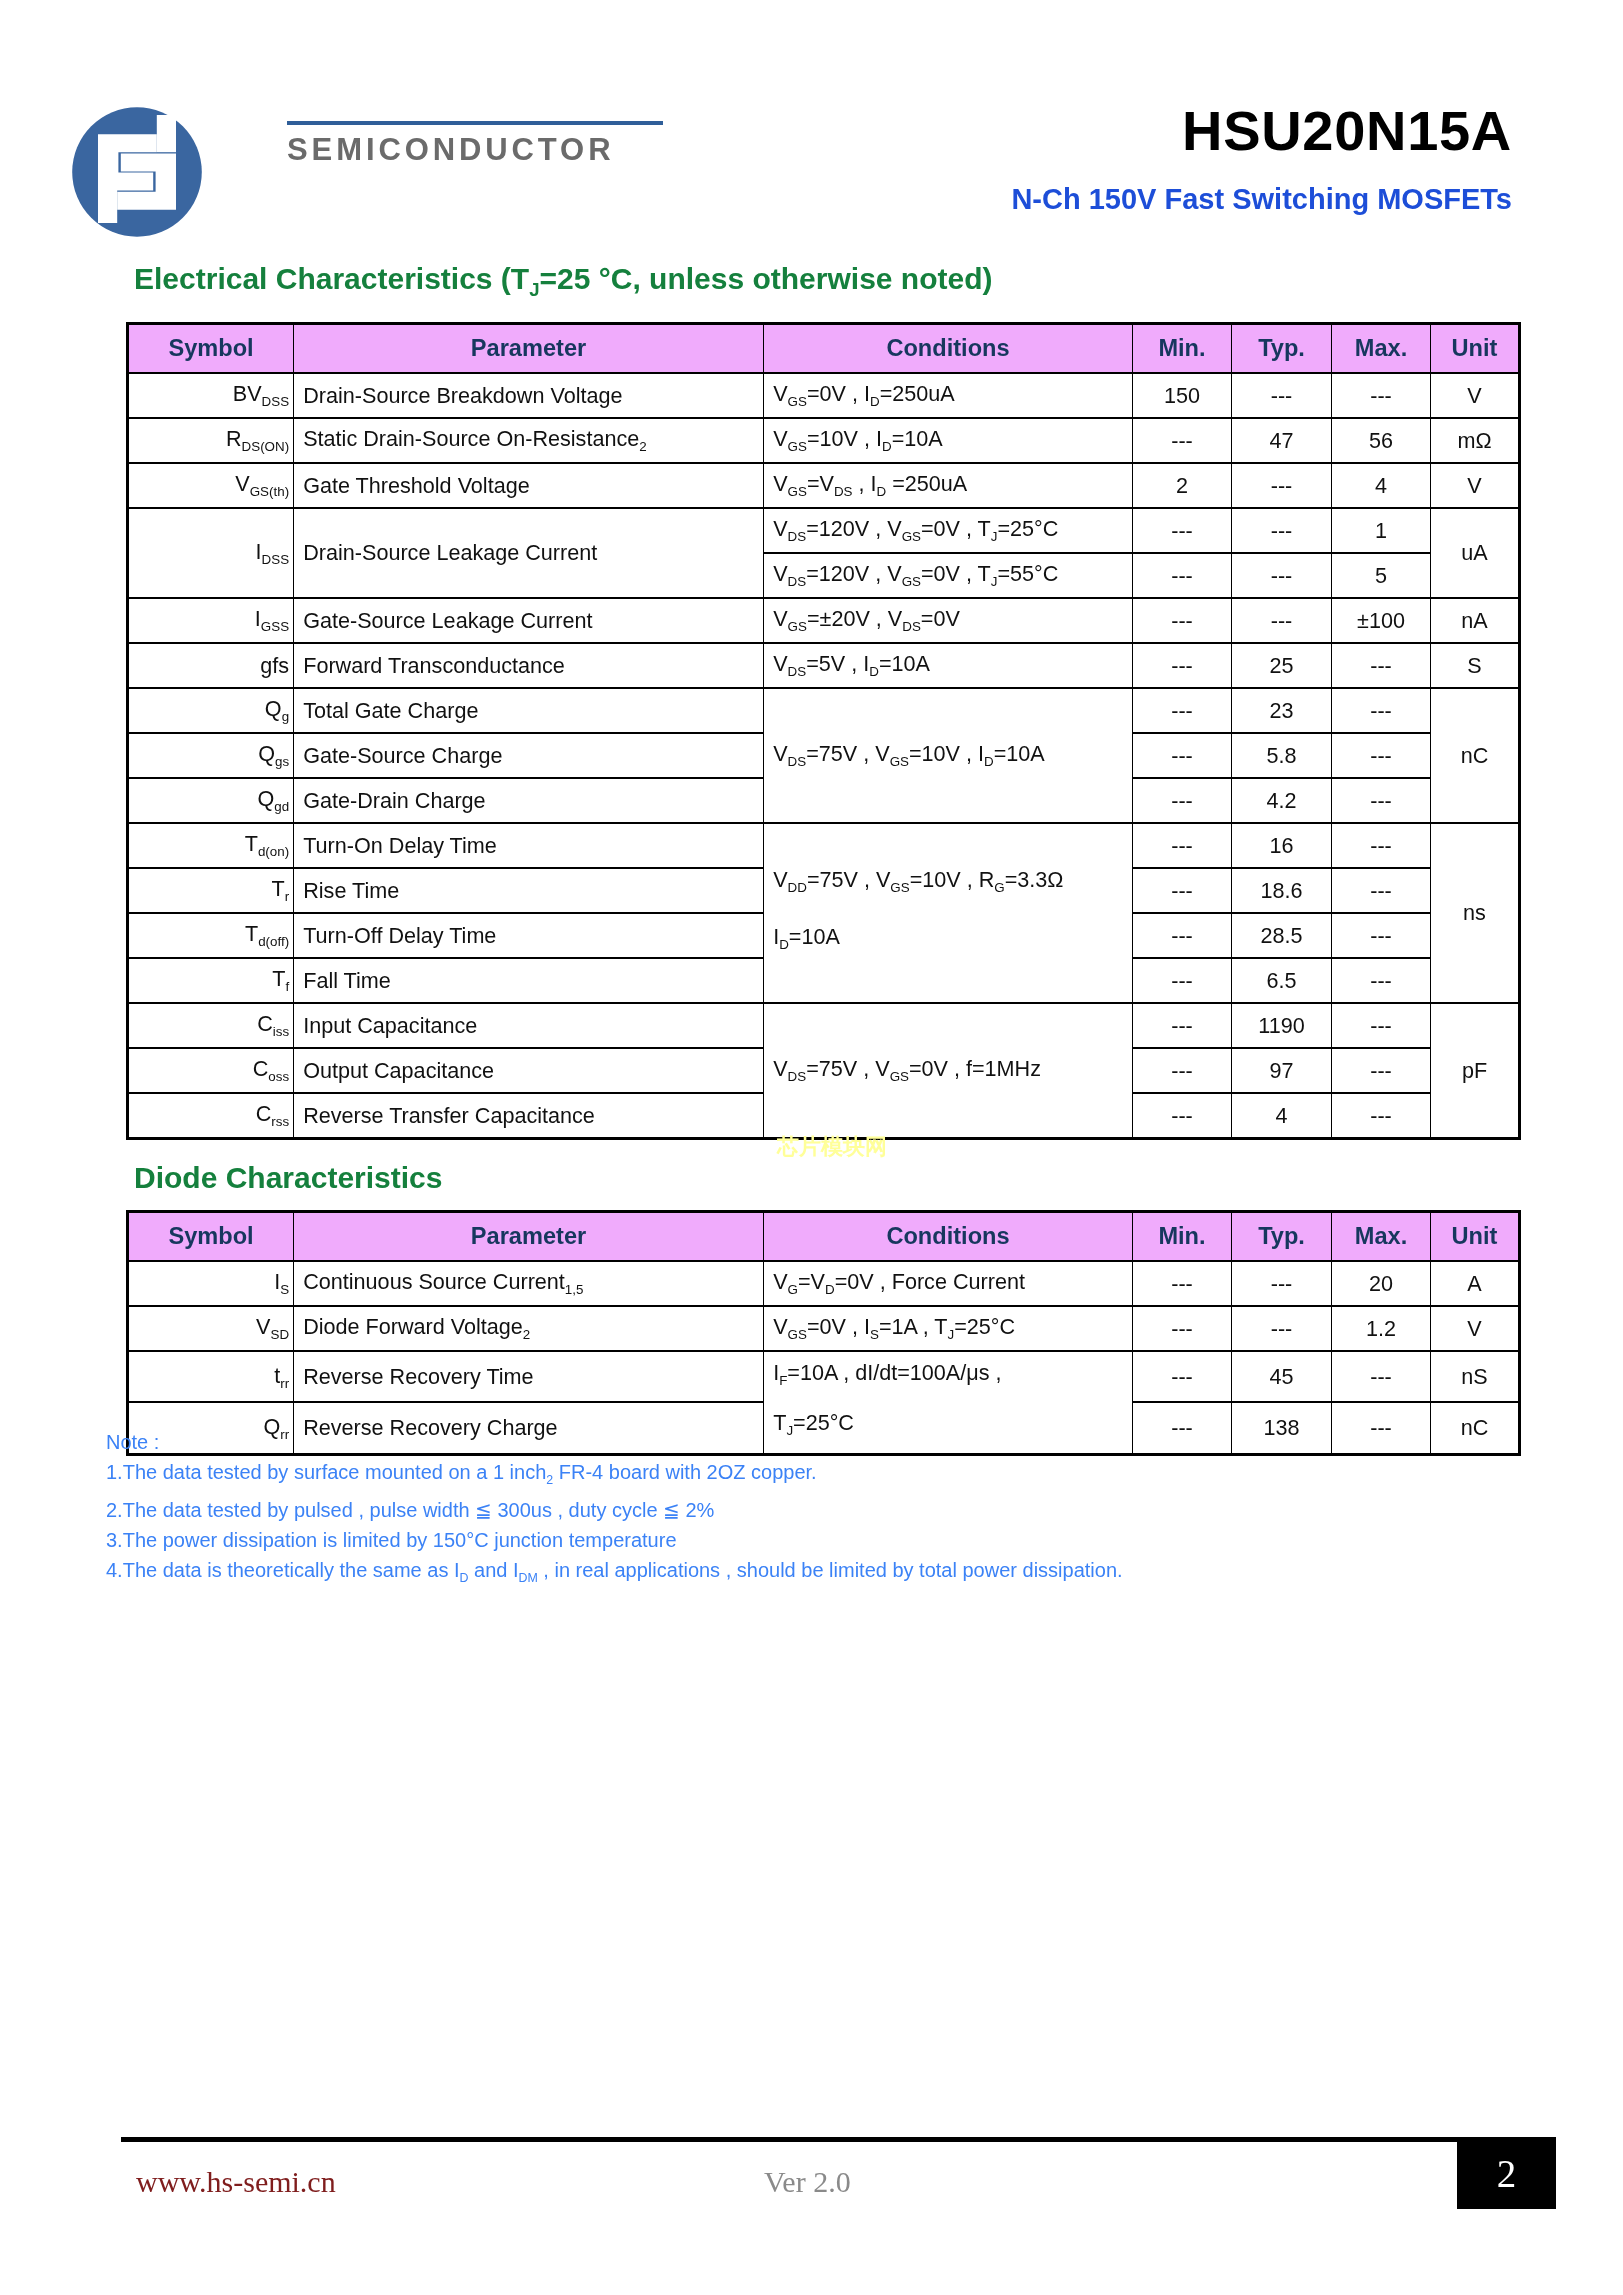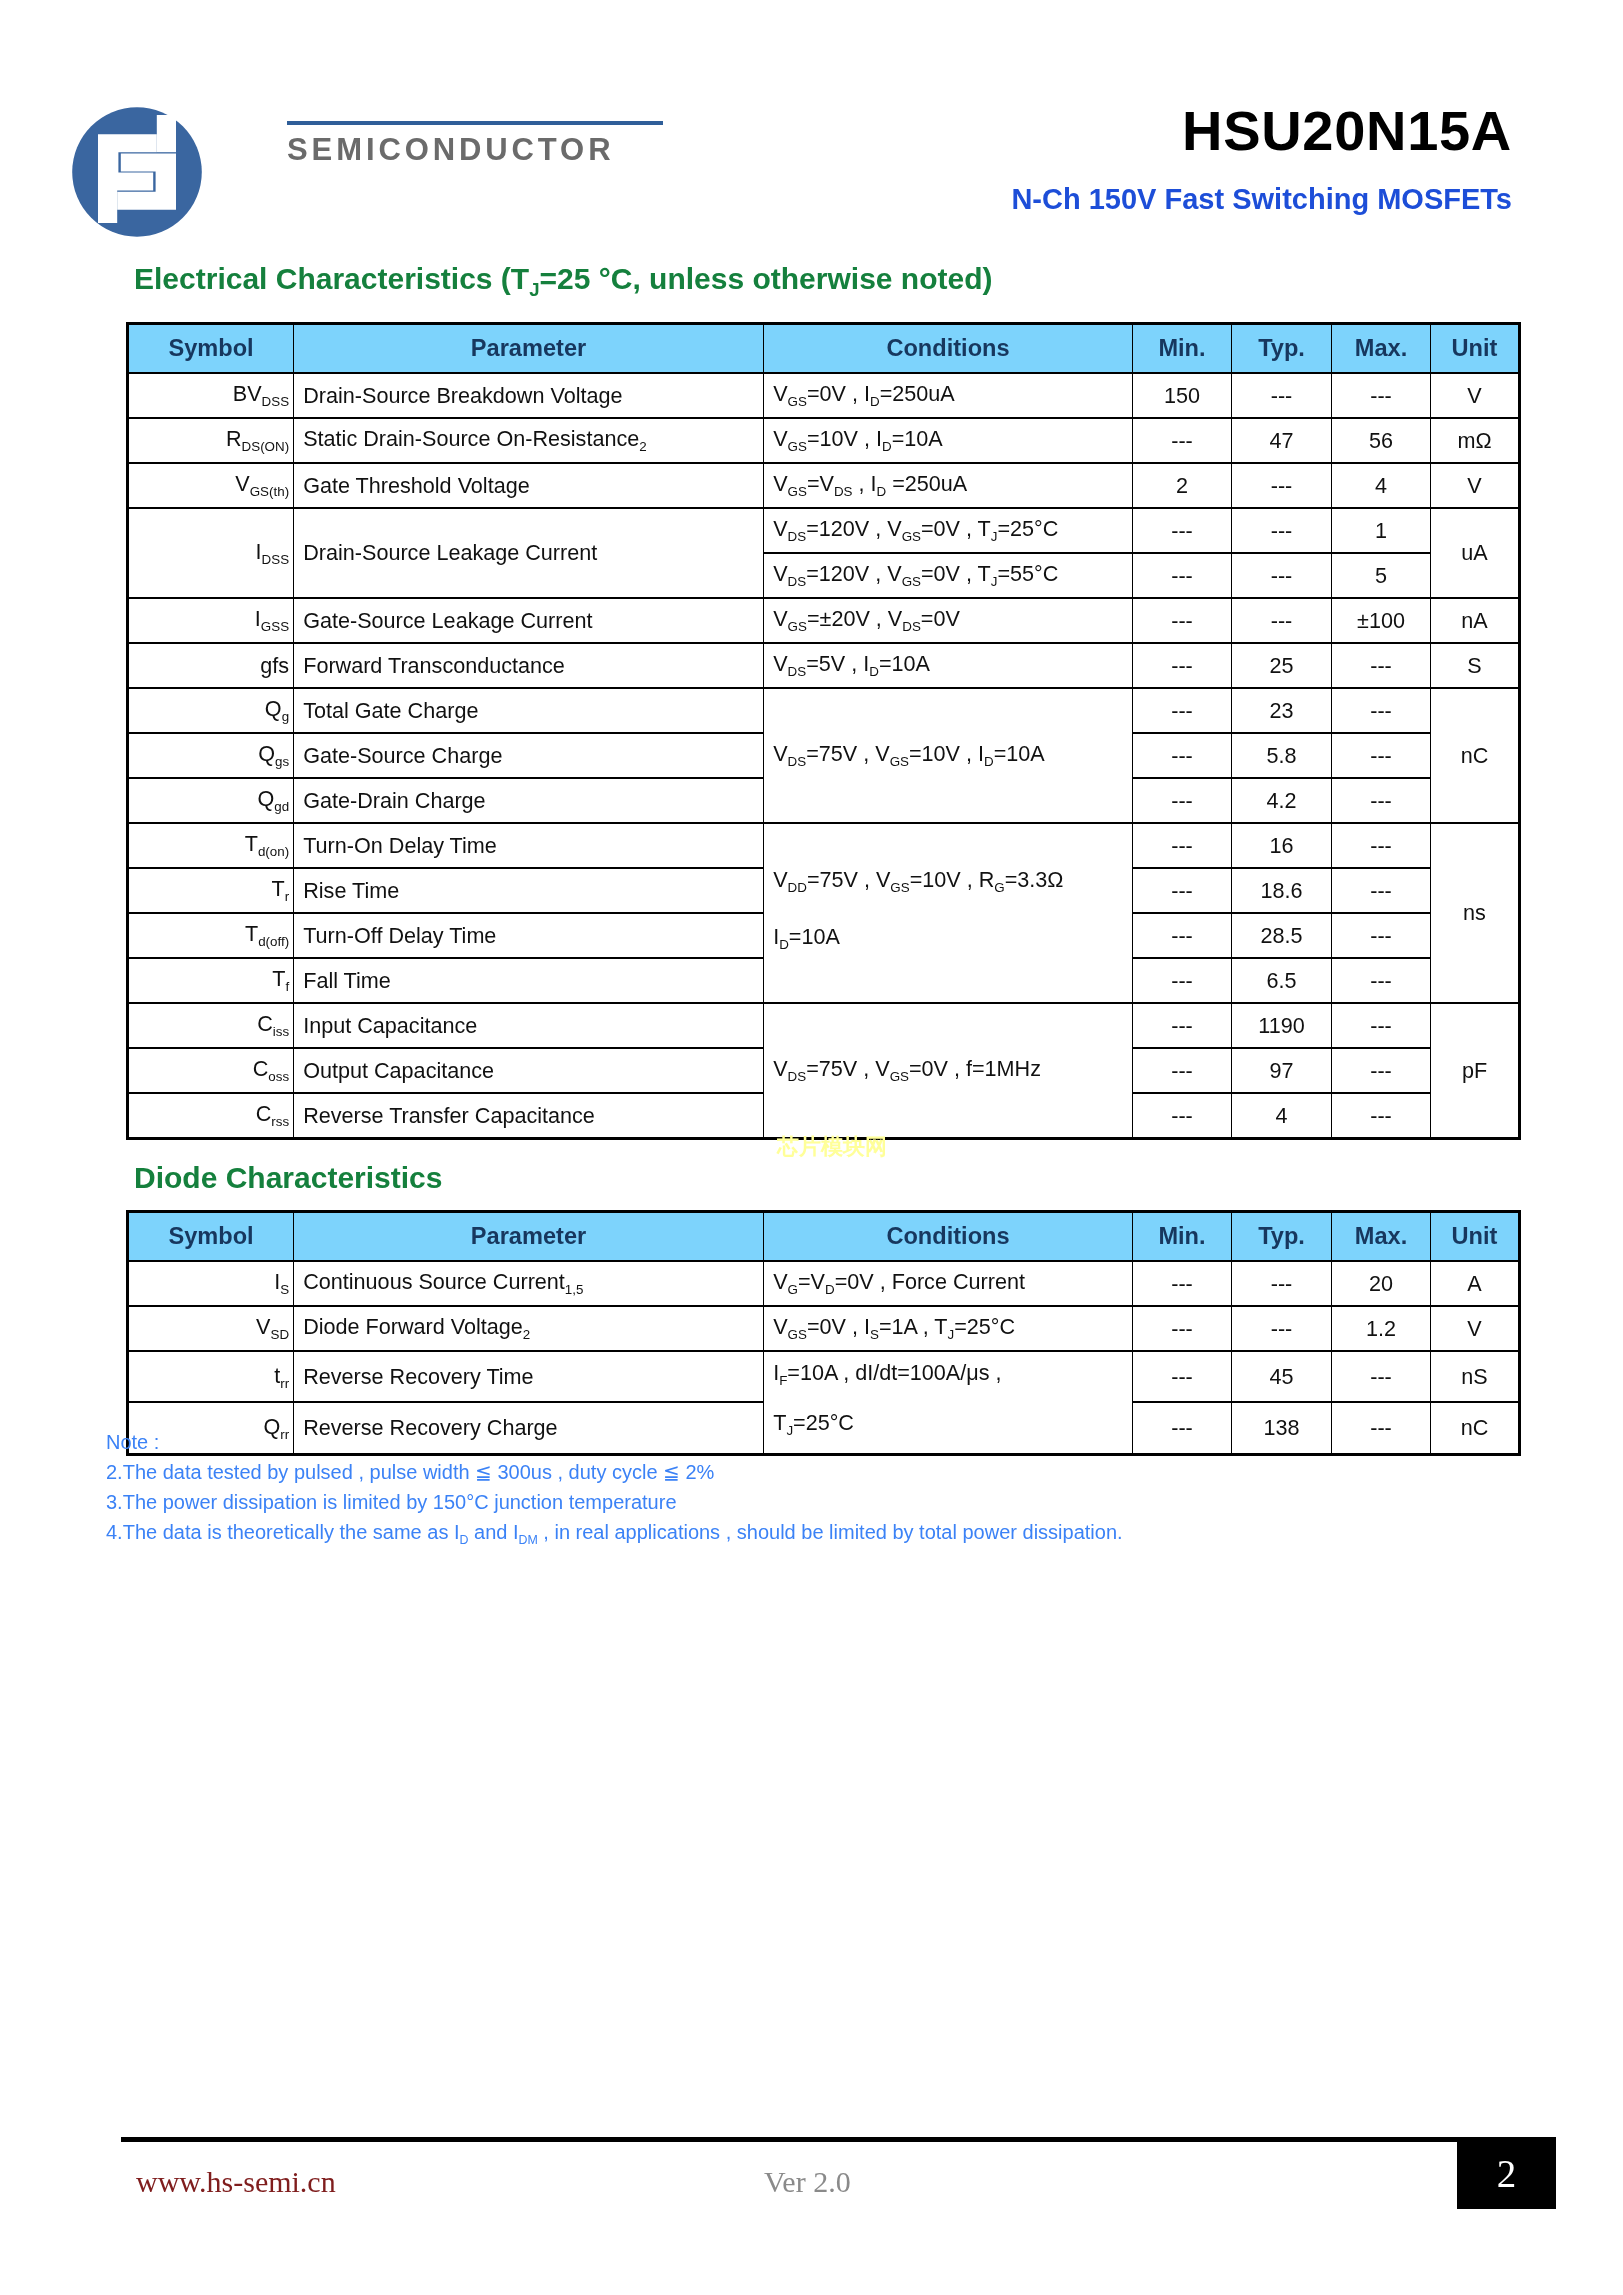--- a/index.html
+++ b/index.html
@@ -34,21 +34,21 @@
     position:absolute;left:126px;width:1393px;
     border-collapse:collapse;table-layout:fixed;
     border:3.3px solid #000;
     font-size:21.6px;color:#111;
   }
   #elec-table{top:322px;}
   #diode-table{top:1210px;}
   .dtable th{
     border:1.3px solid #000;border-bottom:2.6px solid #000;
     color:#17375e;font-size:23.6px;font-weight:bold;
-    height:47px;padding:0 2.6px;background:#7dd3fc;
+    height:47px;padding:0 2.6px;background:#f0abfc;
   }
   .dtable td{
     border:1.3px solid #000;border-top-width:2px;border-bottom-width:2px;
     height:43px;padding:0 3.9px;vertical-align:middle;background:#fff;
   }
   .dtable td.sym{text-align:right;}
   .dtable td.par{text-align:left;padding-left:9.2px;}
   .dtable td.cond{text-align:left;padding-left:9.2px;}
   .dtable td.val{text-align:center;}
   .dtable td.unit{text-align:center;}
@@ -319,20 +319,21 @@
       <td class="val">---</td>
       <td class="val">138</td>
       <td class="val">---</td>
       <td class="unit">nC</td>
     </tr>
   </tbody>
     </table>
 
   <div class="notes">
     <div>Note :</div>
+    <div>1.The data tested by surface mounted on a 1 inch<sub>2</sub> FR-4 board with 2OZ copper.</div>
     <div>2.The data tested by pulsed , pulse width ≦ 300us , duty cycle ≦ 2%</div>
     <div>3.The power dissipation is limited by 150°C junction temperature</div>
     <div>4.The data is theoretically the same as I<sub>D</sub> and I<sub>DM</sub> , in real applications , should be limited by total power dissipation.</div>
   </div>
 
   <div class="footer-rule"></div>
   <div class="footer-site">www.hs-semi.cn</div>
   <div class="footer-ver">Ver 2.0</div>
   <div class="page-num-box">
     <span>2</span>

